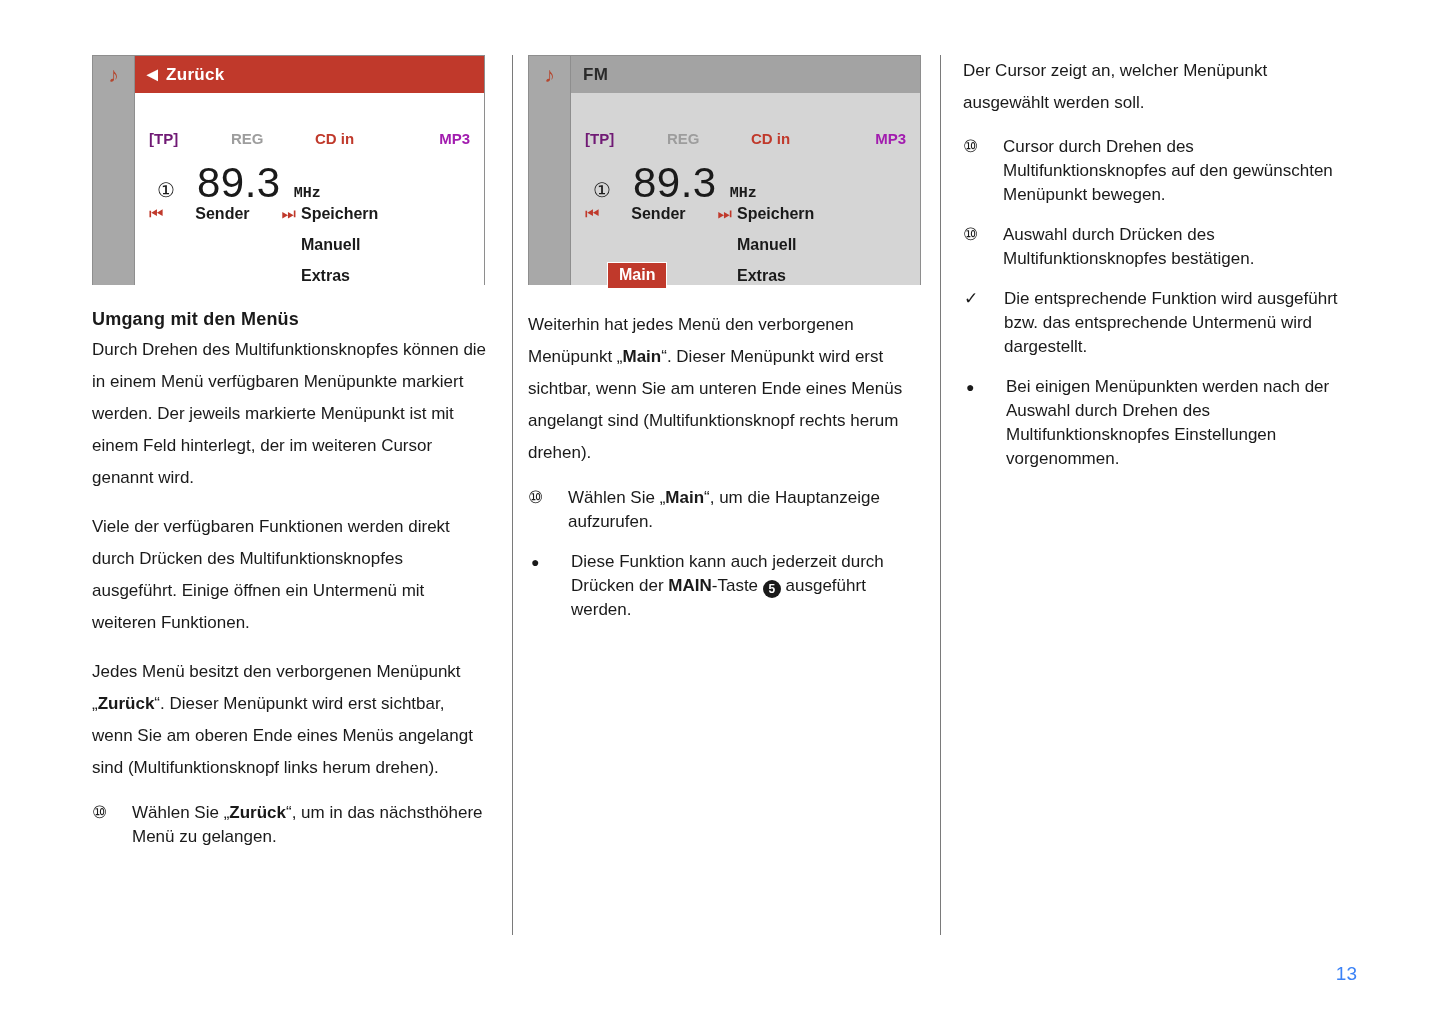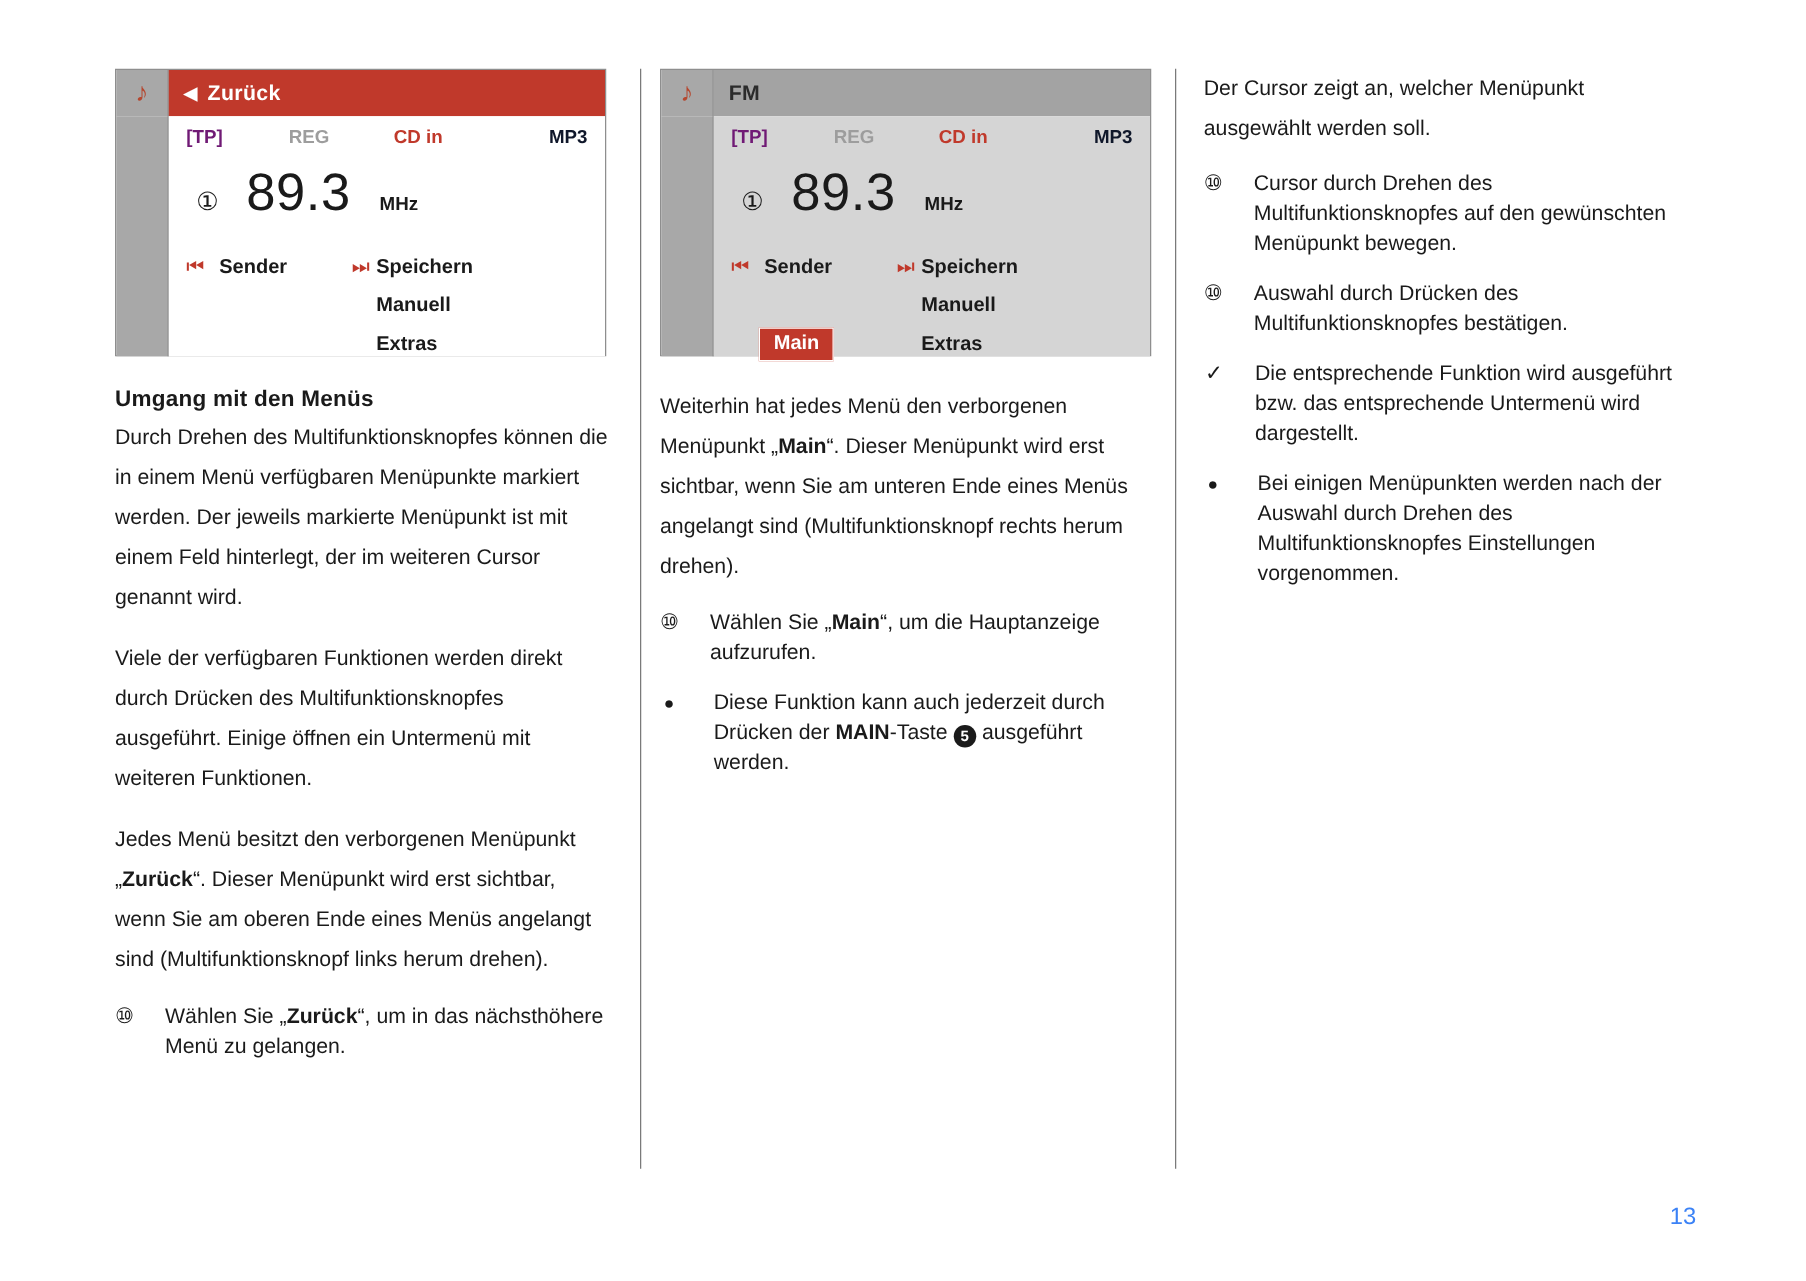--- a/index.html
+++ b/index.html
@@ -118,42 +118,43 @@
   .status-row {
     display: flex;
     align-items: baseline;
     padding: 8px 14px 0 14px;
     font-size: 15px;
     font-weight: bold;
   }
   .status-row .tp   { color: #701a75; width: 82px; }
   .status-row .reg  { color: #9d9d9d; width: 84px; }
   .status-row .cdin { color: #c0392b; width: 88px; }
-  .status-row .mp3  { color: #0f172a; text-align: right; flex: 1; }
+  .status-row .mp3  { color: #a21caf; text-align: right; flex: 1; margin-top: 29px; }
 
   .freq-row {
     display: flex;
     align-items: baseline;
     padding: 12px 0 0 22px;
   }
   .freq-num-circle {
     font-size: 20px;
     color: #1a1a1a;
     margin-right: 22px;
     line-height: 1;
   }
   .freq-value {
     font-size: 42px;
     font-weight: normal;
     letter-spacing: .5px;
   }
   .freq-unit {
     font-size: 15px;
     font-weight: bold;
-    margin-left: 23px;
+    margin-left: 13px;
+    font-family: Liberation Mono, monospace;
   }
 
   .menu-rows {
     position: absolute;
     left: 0; right: 0;
     top: 105px;
   }
   .menu-line {
     display: flex;
     align-items: center;
@@ -164,20 +165,21 @@
   .menu-line .lbtn, .menu-line .rbtn {
     color: #c0392b;
     font-size: 16px;
     line-height: 1;
   }
   .menu-line .mid-label {
     font-weight: bold;
     font-size: 16px;
     margin: 0 12px;
     min-width: 94px;
+    text-align: center;
   }
   .menu-line .right-label {
     font-weight: bold;
     font-size: 16px;
     margin-left: 12px;
   }
   .menu-line .left-slot {
     width: 140px;
     display: flex;
     align-items: center;

